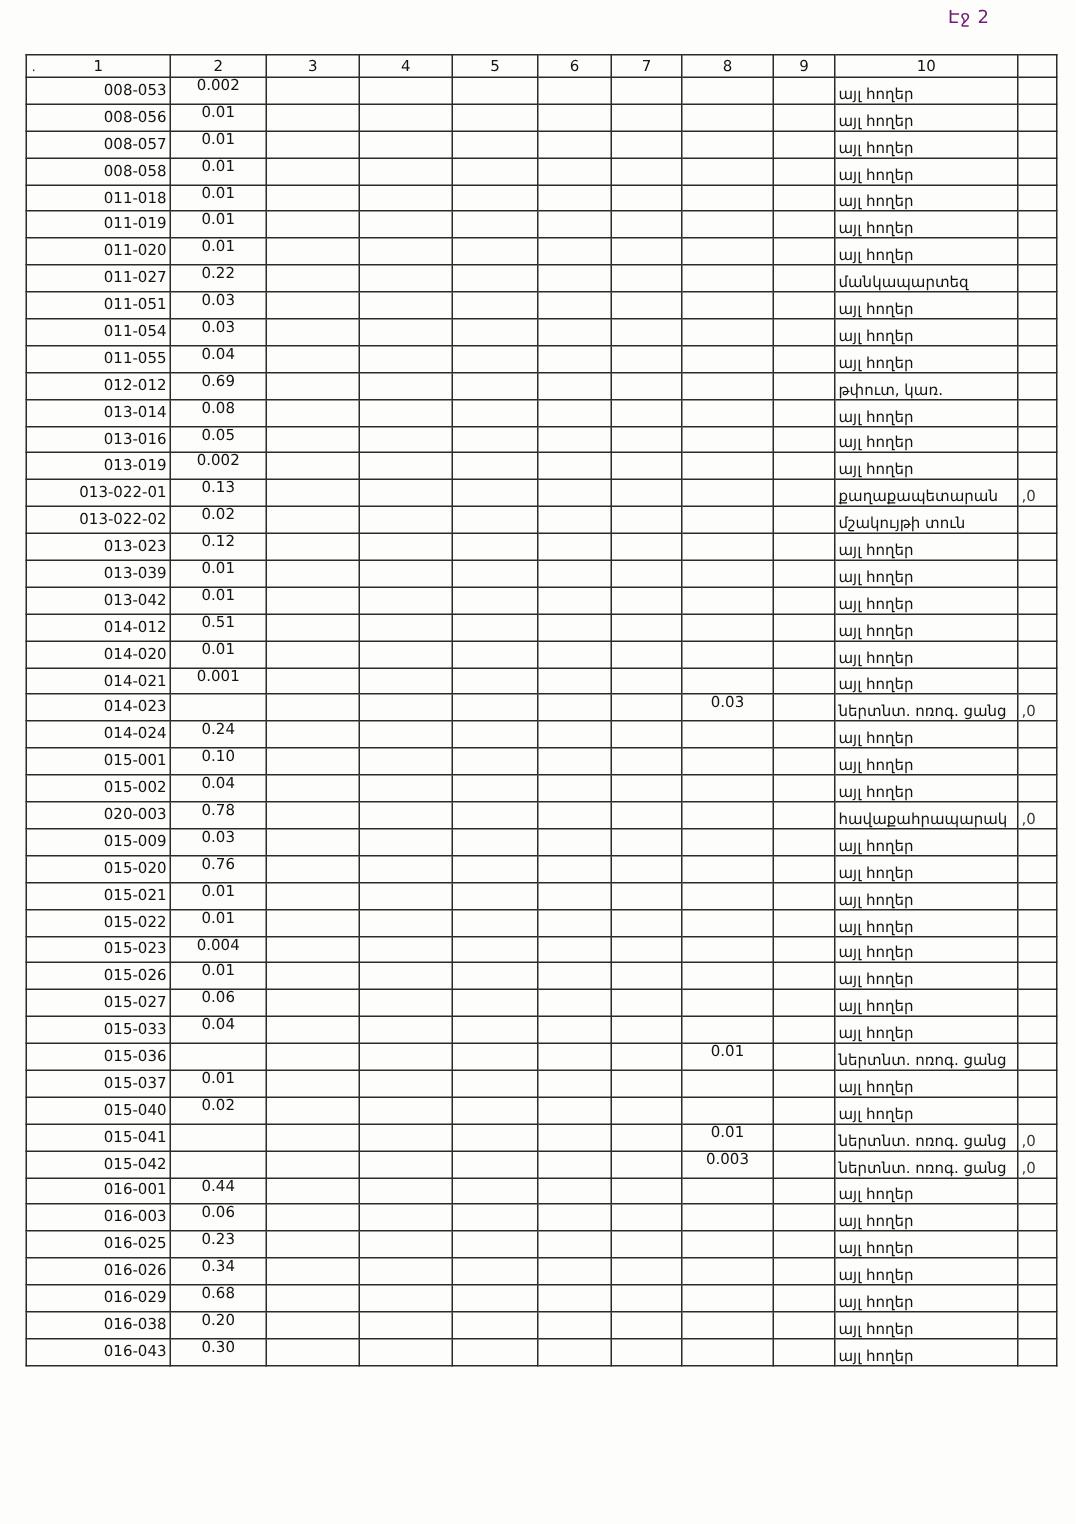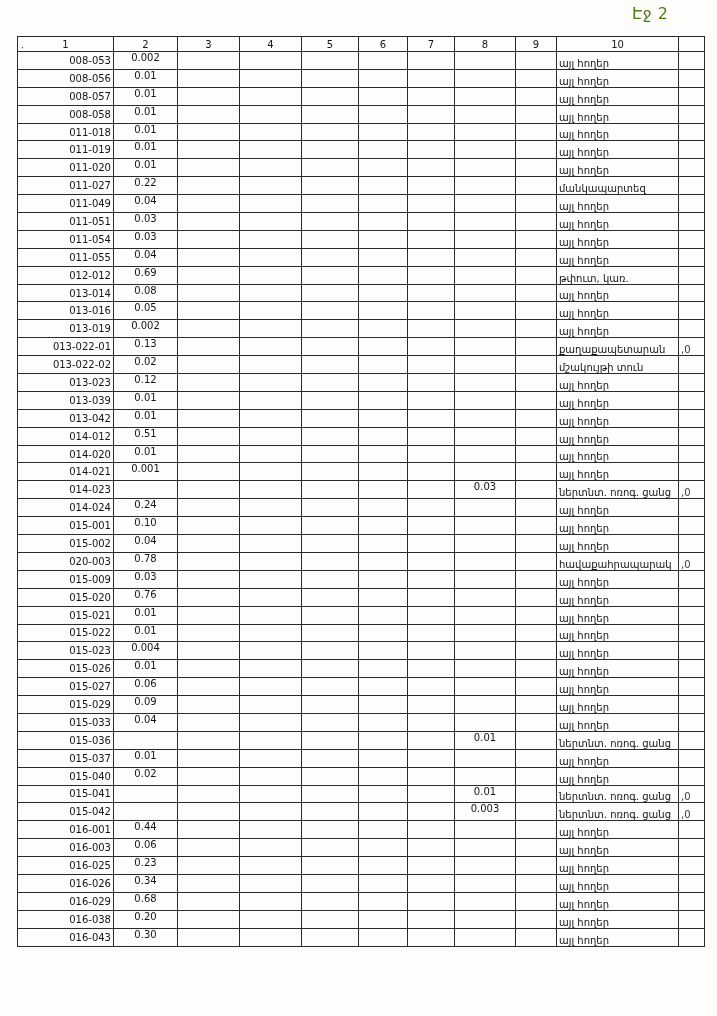--- a/index.html
+++ b/index.html
@@ -16,23 +16,23 @@
     top: 0; left: 0;
     width: 717px;
     height: 1016px;
     background: #fdfdfc;
     overflow: hidden;
   }
   .page-number {
     position: absolute;
     top: 4px;
     left: 632px;
-    font-size: 16px;
+    font-size: 12px;
     letter-spacing: 0.5px;
-    color: #4d7c0f;
+    color: #701a75;
   }
   .corner-mark {
     position: absolute;
     top: 43px;
     left: 21px;
     font-size: 9px;
     color: #333;
   }
   table.land-table {
     position: absolute;
@@ -215,33 +215,20 @@
           <td class="col-4"></td>
           <td class="col-5"></td>
           <td class="col-6"></td>
           <td class="col-7"></td>
           <td class="col-8"></td>
           <td class="col-9"></td>
           <td class="col-10">մանկապարտեզ</td>
           <td class="margin-note"></td>
         </tr>
         <tr>
-          <td class="col-1">011-049</td>
-          <td class="col-2">0.04</td>
-          <td class="col-3"></td>
-          <td class="col-4"></td>
-          <td class="col-5"></td>
-          <td class="col-6"></td>
-          <td class="col-7"></td>
-          <td class="col-8"></td>
-          <td class="col-9"></td>
-          <td class="col-10">այլ հողեր</td>
-          <td class="margin-note"></td>
-        </tr>
-        <tr>
           <td class="col-1">011-051</td>
           <td class="col-2">0.03</td>
           <td class="col-3"></td>
           <td class="col-4"></td>
           <td class="col-5"></td>
           <td class="col-6"></td>
           <td class="col-7"></td>
           <td class="col-8"></td>
           <td class="col-9"></td>
           <td class="col-10">այլ հողեր</td>
@@ -568,33 +555,20 @@
           <td class="col-6"></td>
           <td class="col-7"></td>
           <td class="col-8"></td>
           <td class="col-9"></td>
           <td class="col-10">այլ հողեր</td>
           <td class="margin-note"></td>
         </tr>
         <tr>
           <td class="col-1">015-027</td>
           <td class="col-2">0.06</td>
-          <td class="col-3"></td>
-          <td class="col-4"></td>
-          <td class="col-5"></td>
-          <td class="col-6"></td>
-          <td class="col-7"></td>
-          <td class="col-8"></td>
-          <td class="col-9"></td>
-          <td class="col-10">այլ հողեր</td>
-          <td class="margin-note"></td>
-        </tr>
-        <tr>
-          <td class="col-1">015-029</td>
-          <td class="col-2">0.09</td>
           <td class="col-3"></td>
           <td class="col-4"></td>
           <td class="col-5"></td>
           <td class="col-6"></td>
           <td class="col-7"></td>
           <td class="col-8"></td>
           <td class="col-9"></td>
           <td class="col-10">այլ հողեր</td>
           <td class="margin-note"></td>
         </tr>

